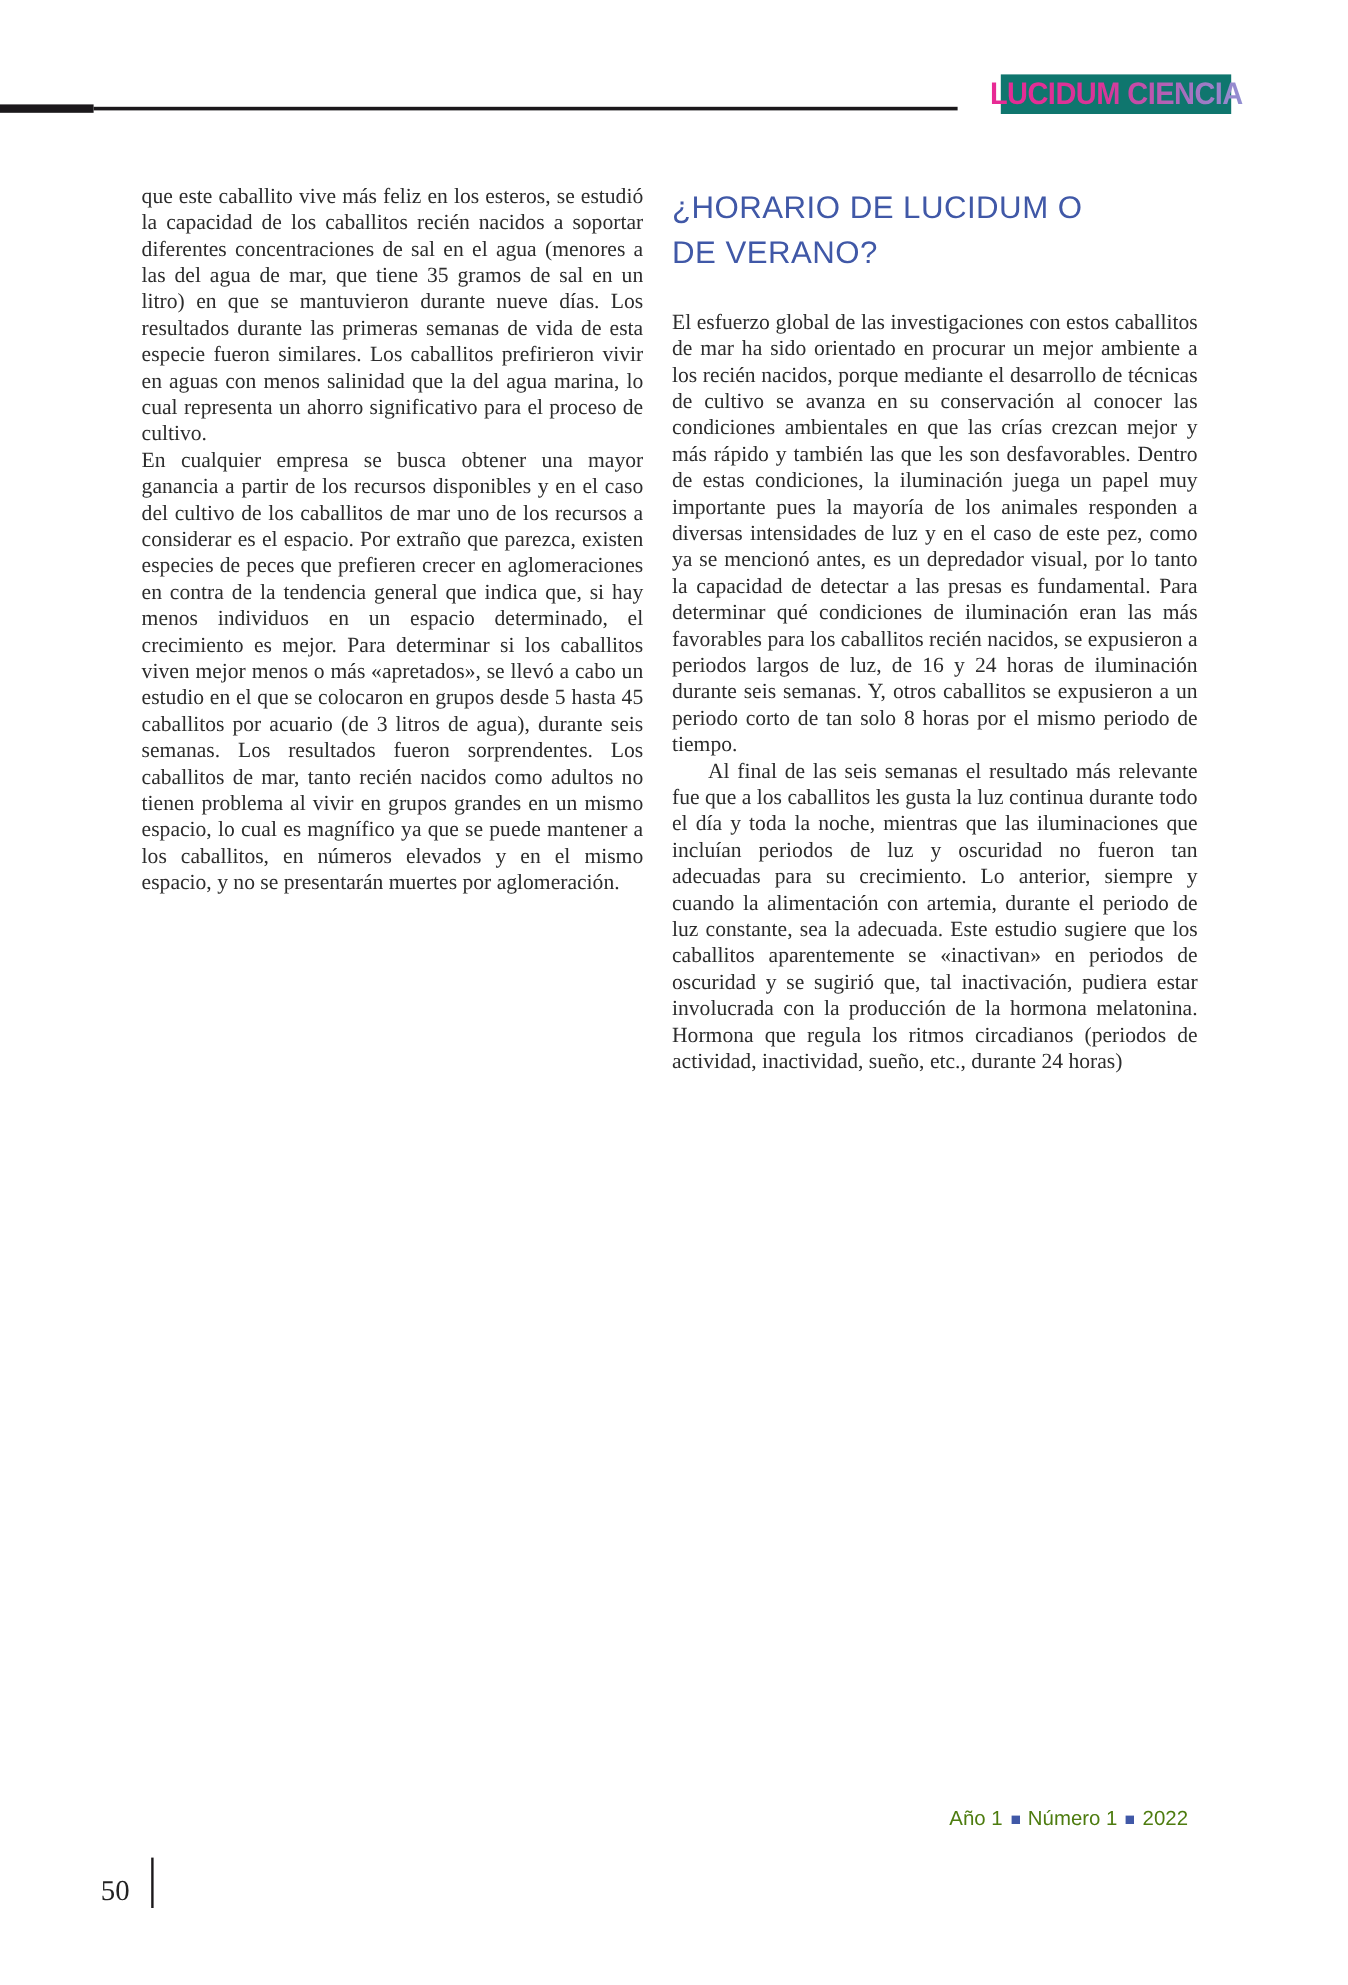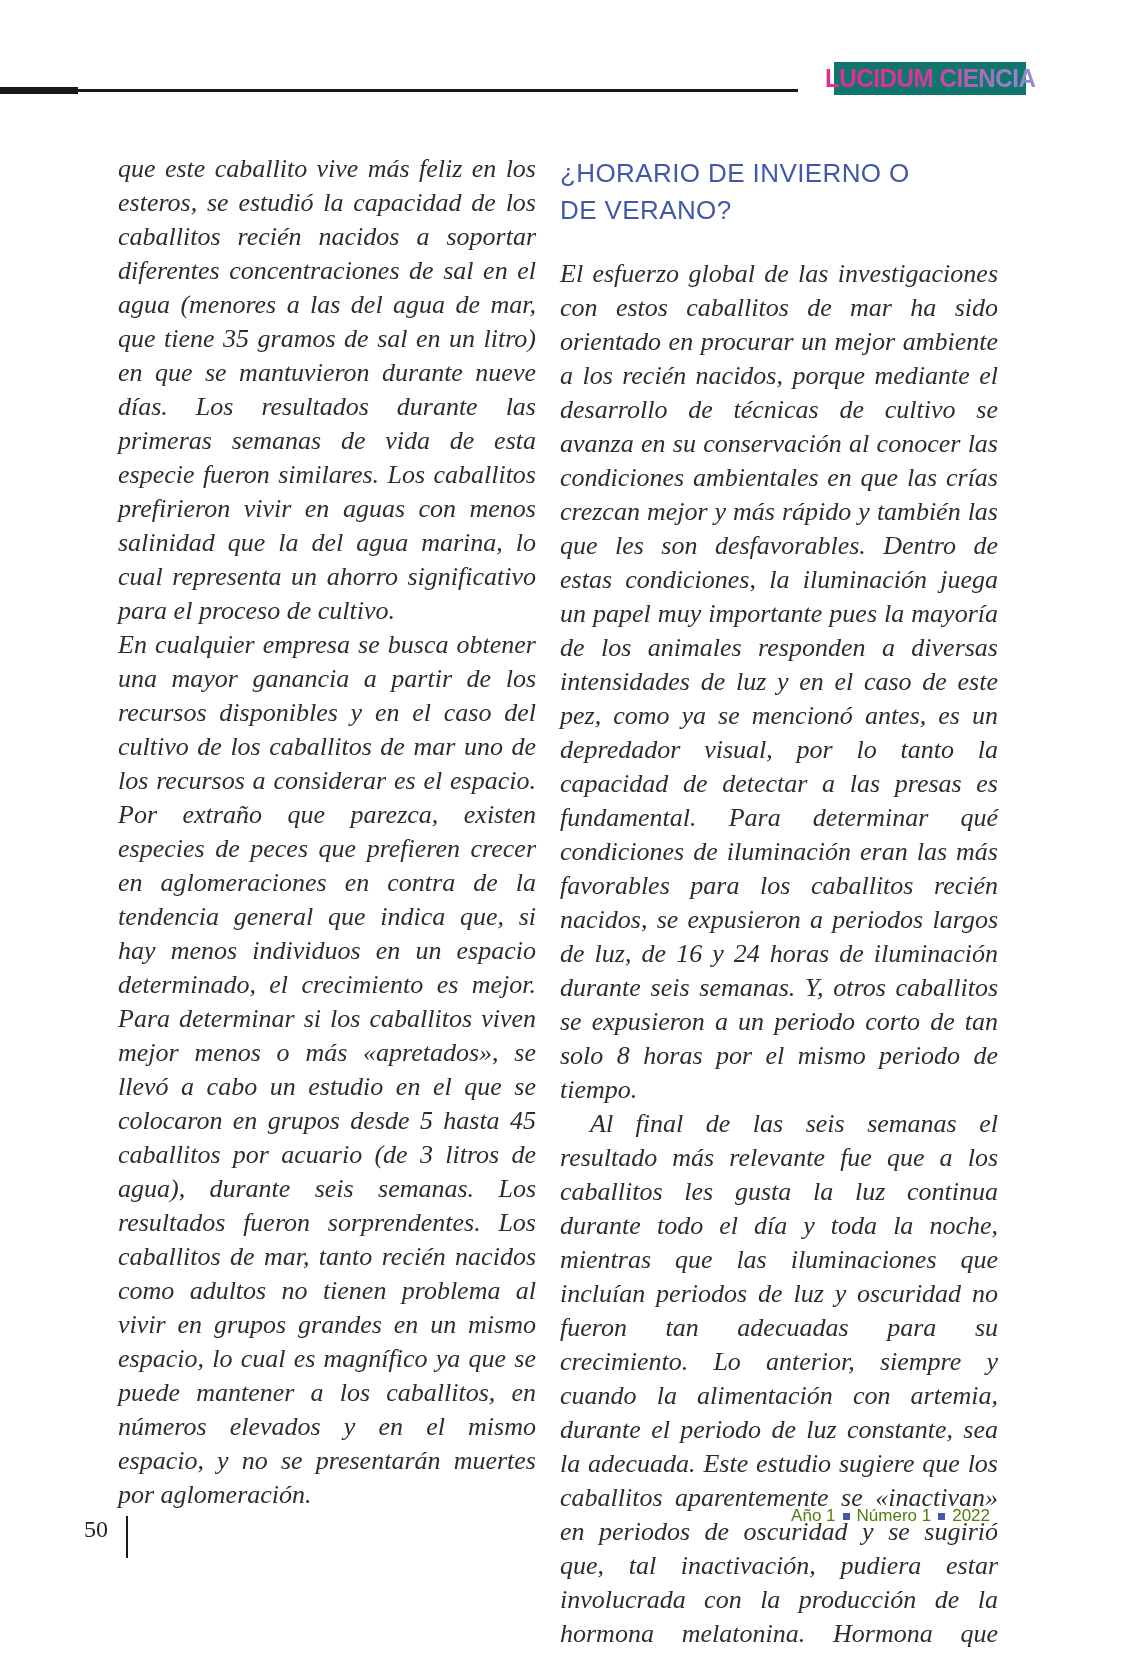--- a/index.html
+++ b/index.html
@@ -44,46 +44,45 @@
 
   
   .col {
     position: absolute; top: 152px;
   }
   .col-left  { left: 118px; width: 418px; }
   .col-right { left: 560px; width: 438px; }
 
   .body-par {
     margin: 0;
-    font-size: 26px;
-    line-height: 34px;
+    font-size: 18px;
+    line-height: 22px;
     text-align: justify;
     color: #2d2d2d;
     hyphens: auto;
-    font-style: italic;
     -webkit-hyphens: auto;
   }
   .indent-first { text-indent: 30px; }
 
   .section-heading {
     font-family: "Liberation Sans", "DejaVu Sans", sans-serif;
     font-weight: 400;
     font-size: 26px;
     line-height: 37px;
     letter-spacing: 0.4px;
     color: #4058a7;
     margin: 0;
   }
   .col-left  .section-heading { margin-top: 26px; margin-bottom: 28px; max-width: 400px; }
   .col-right .section-heading { margin-top: 3px;  margin-bottom: 28px; max-width: 372px; }
 
   
   .footer-left {
-    position: absolute; left: 84px; top: 1516px;
-    display: flex; align-items: flex-start;
+    position: absolute; left: 84px; top: 1548px;
+    display: flex; align-items: flex-end;
   }
   .page-number {
     font-family: "Liberation Serif", "DejaVu Serif", serif;
     font-size: 24px; color: #222222;
   }
   .footer-vrule {
     width: 2px; height: 42px; background: #1b181b; margin-left: 18px;
   }
   .footer-right {
     position: absolute; right: 133px; top: 1502px;
@@ -112,21 +111,21 @@
   <div class="brand-box">
     <span class="brand-text">LUCIDUM CIENCIA</span>
   </div>
 
   <div class="col col-left">
     <p class="body-par">que este caballito vive más feliz en los esteros, se estudió la capacidad de los caballitos recién nacidos a soportar diferentes concentraciones de sal en el agua (menores a las del agua de mar, que tiene 35 gramos de sal en un litro) en que se mantuvieron durante nueve días. Los resultados durante las primeras semanas de vida de esta especie fueron similares. Los caballitos prefirieron vivir en aguas con menos salinidad que la del agua marina, lo cual representa un ahorro significativo para el proceso de cultivo.</p>
     <p class="body-par">En cualquier empresa se busca obtener una mayor ganancia a partir de los recursos disponibles y en el caso del cultivo de los caballitos de mar uno de los recursos a considerar es el espacio. Por extraño que parezca, existen especies de peces que prefieren crecer en aglomeraciones en contra de la tendencia general que indica que, si hay menos individuos en un espacio determinado, el crecimiento es mejor. Para determinar si los caballitos viven mejor menos o más «apretados», se llevó a cabo un estudio en el que se colocaron en grupos desde 5 hasta 45 caballitos por acuario (de 3 litros de agua), durante seis semanas. Los resultados fueron sorprendentes. Los caballitos de mar, tanto recién nacidos como adultos no tienen problema al vivir en grupos grandes en un mismo espacio, lo cual es magnífico ya que se puede mantener a los caballitos, en números elevados y en el mismo espacio, y no se presentarán muertes por aglomeración.</p>
   </div>
 
   <div class="col col-right">
-    <h2 class="section-heading">¿HORARIO DE INVIERNO O DE VERANO?</h2>
+    <h2 class="section-heading">¿HORARIO DE LUCIDUM O DE VERANO?</h2>
     <p class="body-par">El esfuerzo global de las investigaciones con estos caballitos de mar ha sido orientado en procurar un mejor ambiente a los recién nacidos, porque mediante el desarrollo de técnicas de cultivo se avanza en su conservación al conocer las condiciones ambientales en que las crías crezcan mejor y más rápido y también las que les son desfavorables. Dentro de estas condiciones, la iluminación juega un papel muy importante pues la mayoría de los animales responden a diversas intensidades de luz y en el caso de este pez, como ya se mencionó antes, es un depredador visual, por lo tanto la capacidad de detectar a las presas es fundamental. Para determinar qué condiciones de iluminación eran las más favorables para los caballitos recién nacidos, se expusieron a periodos largos de luz, de 16 y 24 horas de iluminación durante seis semanas. Y, otros caballitos se expusieron a un periodo corto de tan solo 8 horas por el mismo periodo de tiempo.</p>
     <p class="body-par indent-first">Al final de las seis semanas el resultado más relevante fue que a los caballitos les gusta la luz continua durante todo el día y toda la noche, mientras que las iluminaciones que incluían periodos de luz y oscuridad no fueron tan adecuadas para su crecimiento. Lo anterior, siempre y cuando la alimentación con artemia, durante el periodo de luz constante, sea la adecuada. Este estudio sugiere que los caballitos aparentemente se «inactivan» en periodos de oscuridad y se sugirió que, tal inactivación, pudiera estar involucrada con la producción de la hormona melatonina. Hormona que regula los ritmos circadianos (periodos de actividad, inactividad, sueño, etc., durante 24 horas)</p>
   </div>
 
   <div class="footer-left">
     <span class="page-number">50</span>
     <span class="footer-vrule"></span>
   </div>
 
   <div class="footer-right">

